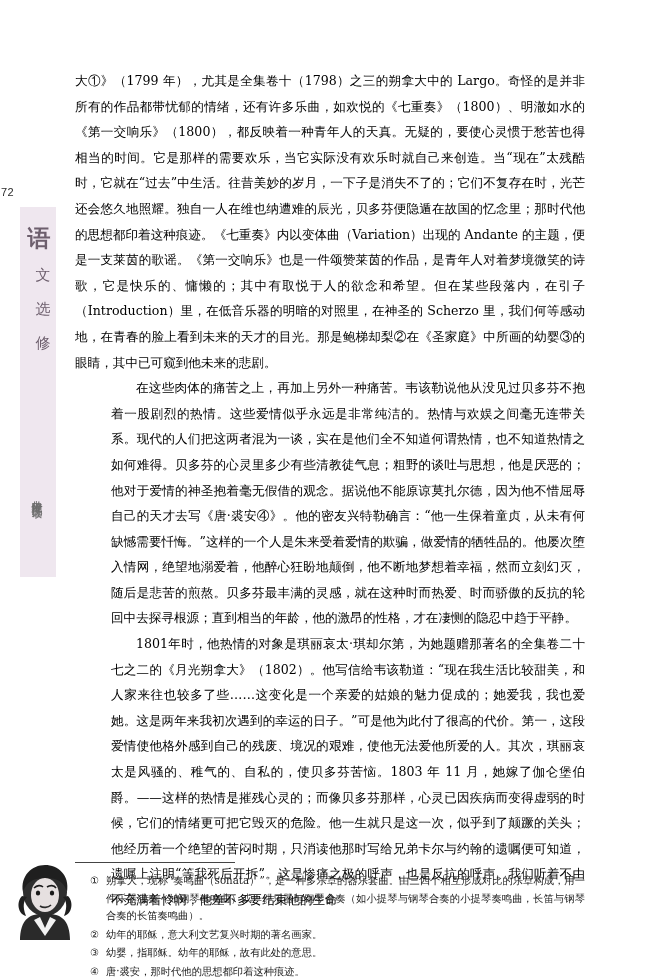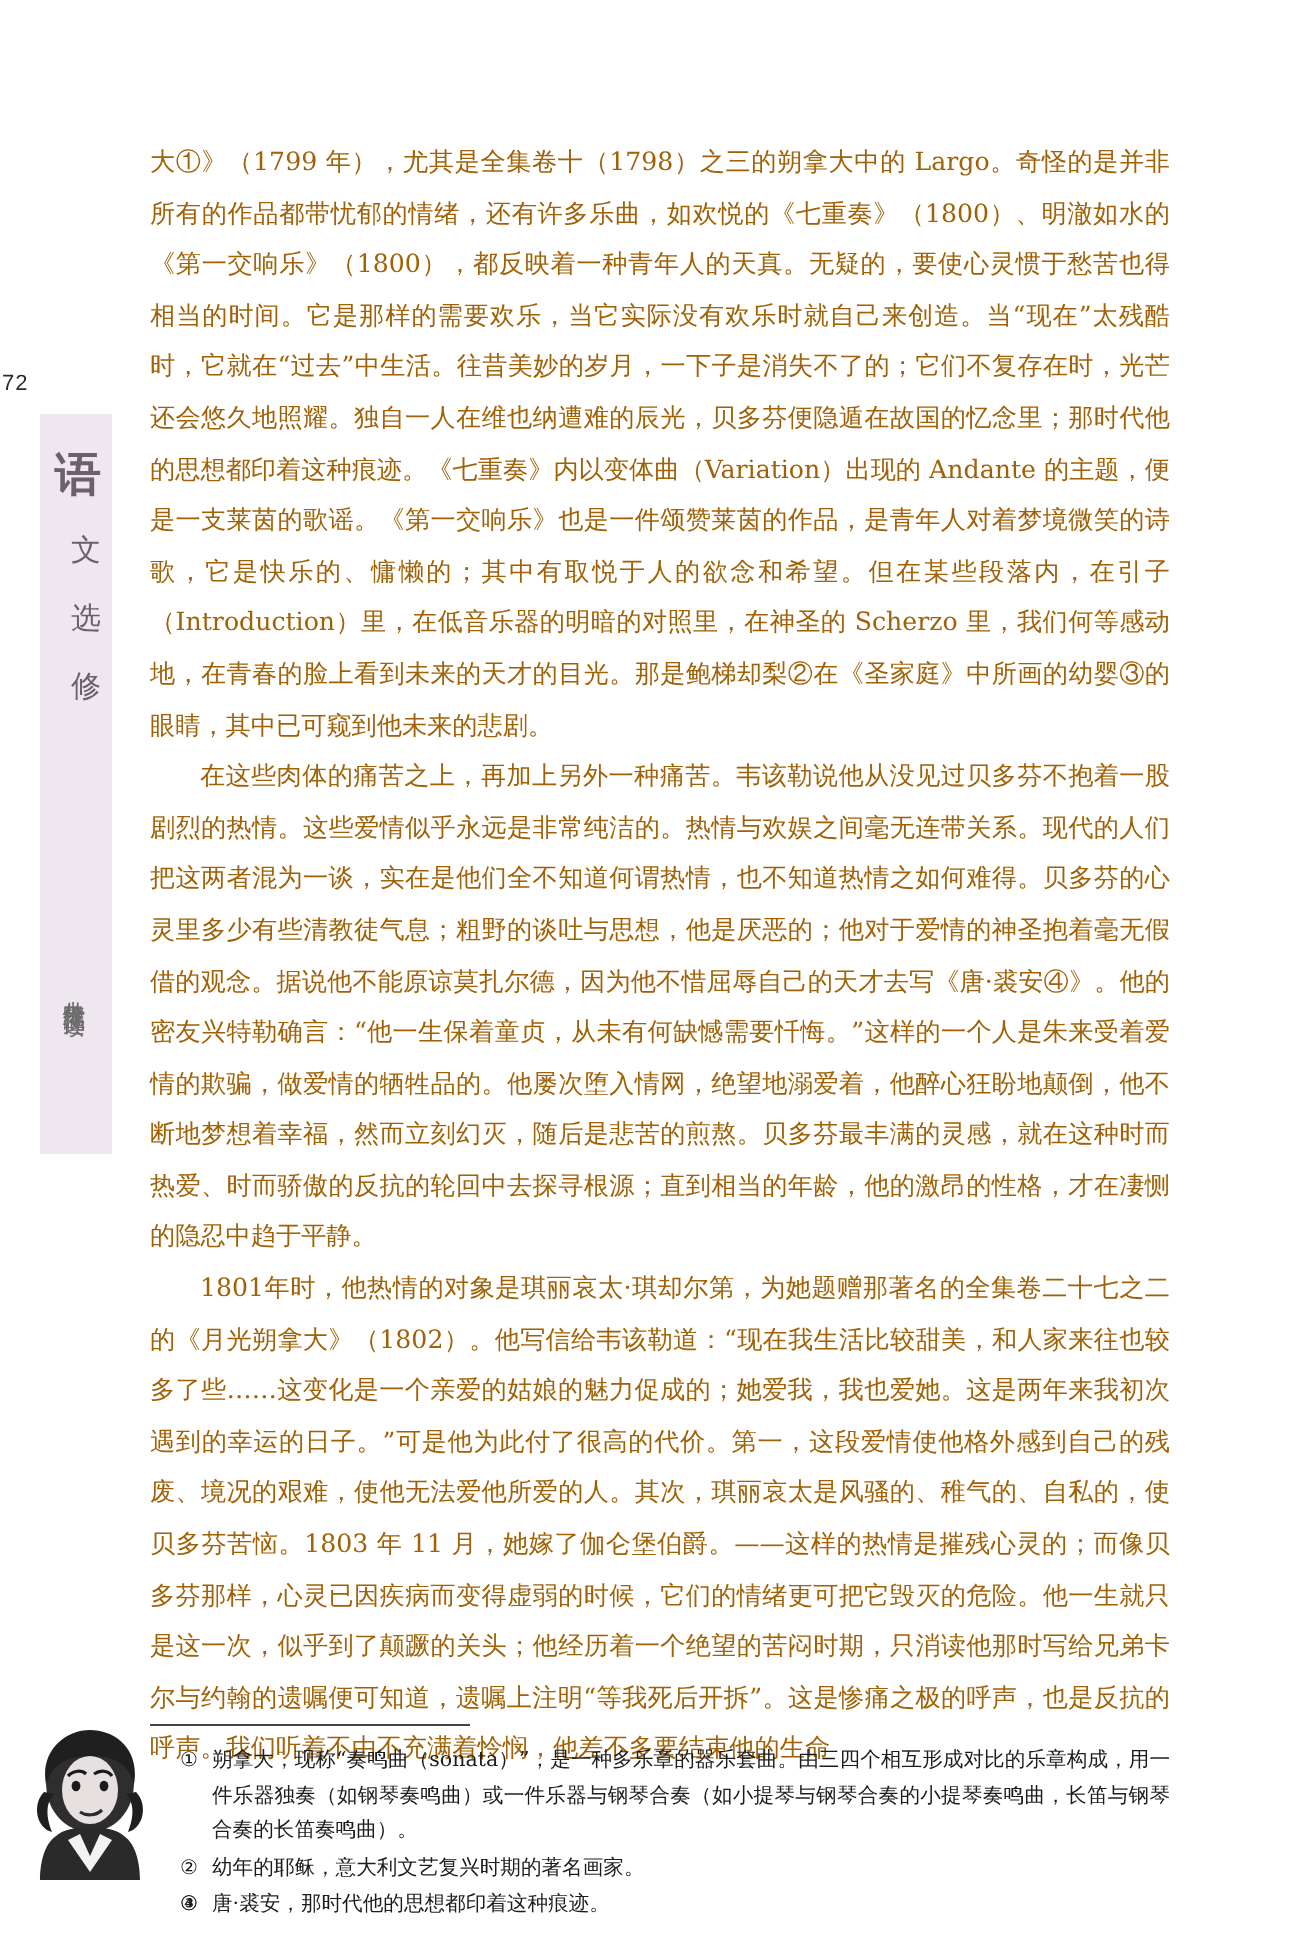--- a/index.html
+++ b/index.html
@@ -90,24 +90,24 @@
     width: 510px;
   }
 
   p.body {
     margin: 0 0 0 0;
     font-family: "DejaVu Serif", serif;
     font-size: 12.6px;
     line-height: 25.6px;
     text-align: justify;
     text-justify: inter-ideograph;
-    color: #a16207;
+    color: #000000;
   }
   p.body + p.body { margin-top: 0px; }
-  p.indent { text-indent: 25px; }
+  p.indent { text-indent: 25px; margin-left: 36px; }
 
   
   #footnote-rule {
     position: absolute;
     left: 75px;
     top: 862px;
     width: 160px;
     height: 1px;
     background: #444;
   }
@@ -163,20 +163,21 @@
   <div class="fn">
     <span class="num">①</span>
     <span>朔拿大，现称“奏鸣曲（sonata）”，是一种多乐章的器乐套曲。由三四个相互形成对比的乐章构成，用一件乐器独奏（如钢琴奏鸣曲）或一件乐器与钢琴合奏（如小提琴与钢琴合奏的小提琴奏鸣曲，长笛与钢琴合奏的长笛奏鸣曲）。</span>
   </div>
   <div class="fn">
     <span class="num">②</span>
     <span>幼年的耶稣，意大利文艺复兴时期的著名画家。</span>
   </div>
   <div class="fn">
     <span class="num">③</span>
+    <span>幼婴，指耶稣。幼年的耶稣，故有此处的意思。</span>
   </div>
   <div class="fn">
     <span class="num">④</span>
     <span>唐·裘安，那时代他的思想都印着这种痕迹。</span>
   </div>
 </div>
 
 <div id="portrait">
   <svg width="62" height="78" viewBox="0 0 62 78" xmlns="http://www.w3.org/2000/svg">
     <ellipse cx="31" cy="30" rx="22" ry="24" fill="#2e2e2e"></ellipse>

